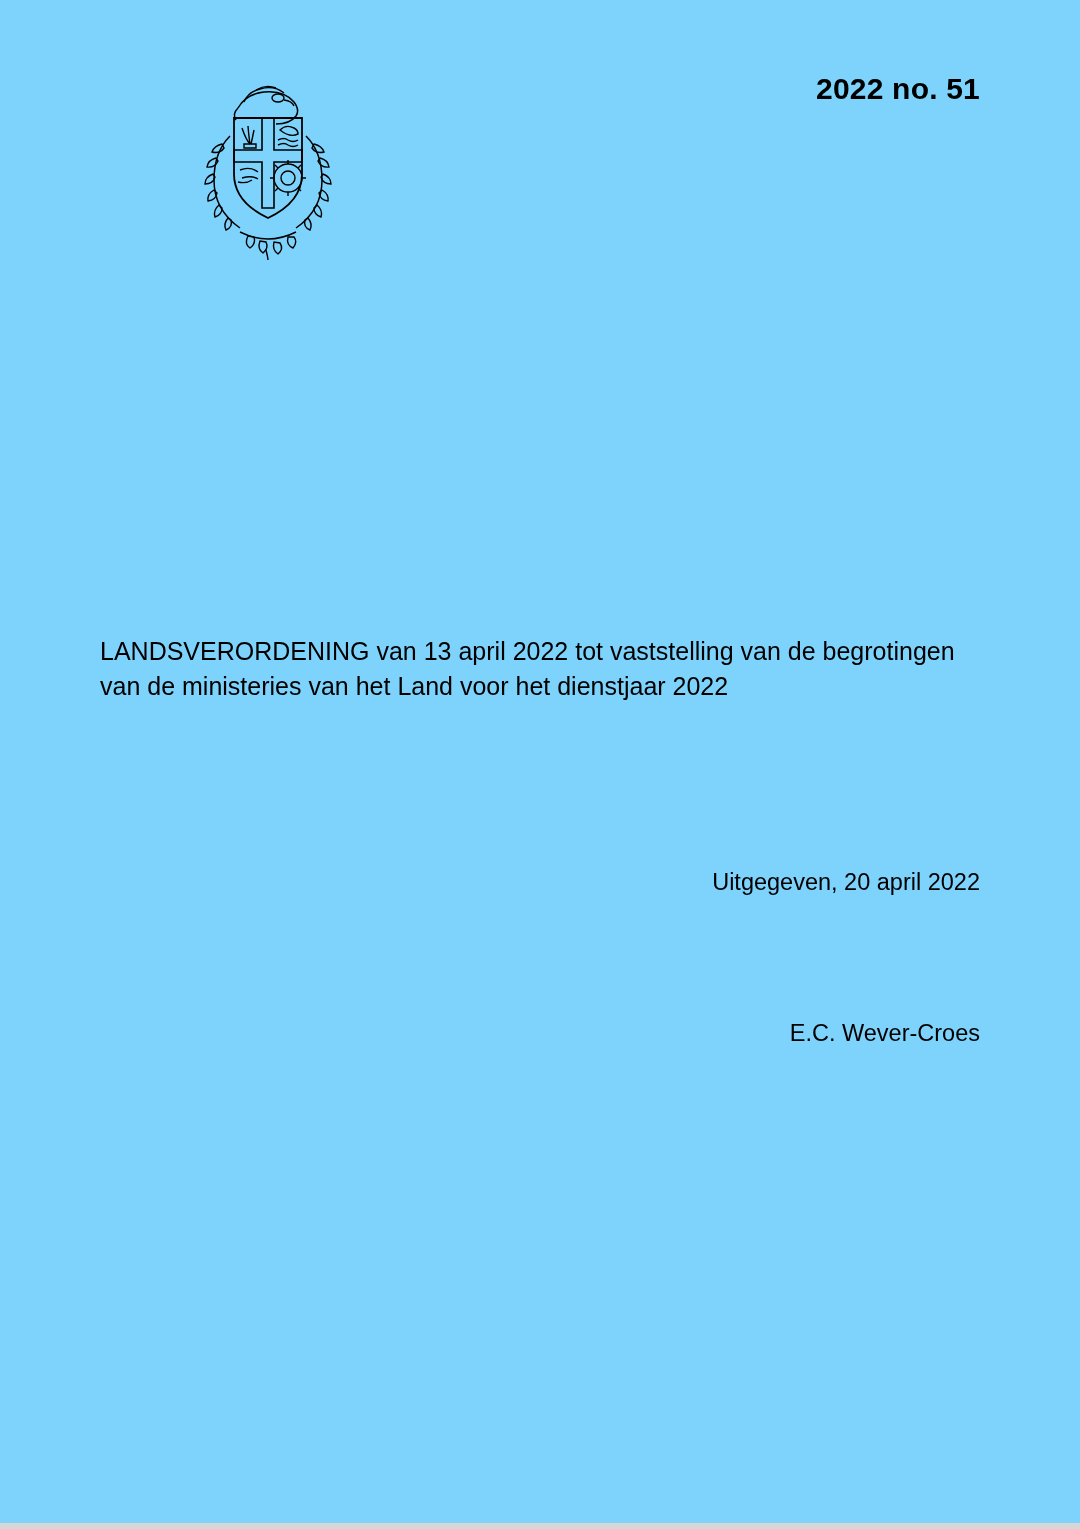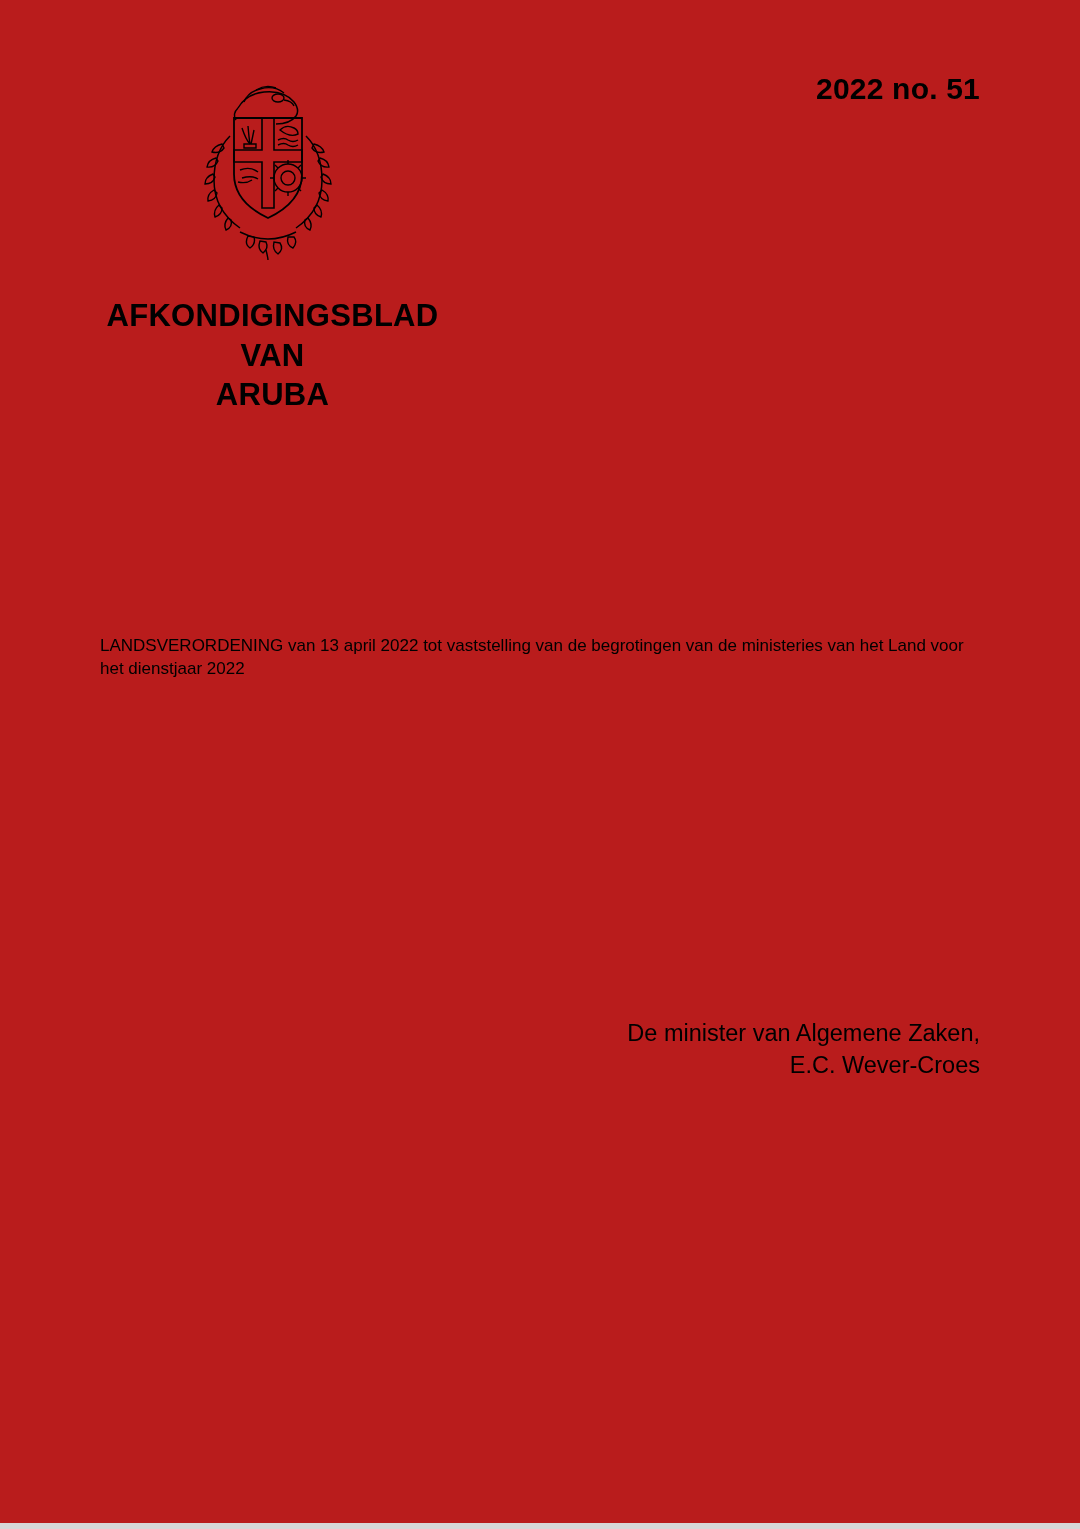--- a/index.html
+++ b/index.html
@@ -12,21 +12,21 @@
     height: 1529px;
     font-family: "Liberation Sans", sans-serif;
     color: #000000;
     position: relative;
     overflow: hidden;
   }
   .page {
     position: relative;
     width: 1080px;
     height: 1529px;
-    background: #b91c1c;
+    background: #7dd3fc;
     box-sizing: border-box;
   }
   .issue-number {
     position: absolute;
     top: 72px;
     right: 100px;
     font-size: 30px;
     font-weight: bold;
     letter-spacing: 0.2px;
   }
@@ -49,21 +49,21 @@
     letter-spacing: 0.3px;
   }
   .masthead div {
     white-space: nowrap;
   }
   .title-block {
     position: absolute;
     top: 634px;
     left: 100px;
     width: 880px;
-    font-size: 17px;
+    font-size: 25px;
     line-height: 1.38;
     text-align: left;
   }
   .issued-line {
     position: absolute;
     top: 869px;
     left: 100px;
     width: 880px;
     font-size: 23.5px;
     text-align: right;
@@ -144,28 +144,23 @@
         <path d="M62 154 q28 14 56 0"></path>
         <path d="M70 158 q-4 8 2 12 q6 -4 4 -11 Z"></path>
         <path d="M82 163 q-3 8 3 12 q6 -5 3 -11 Z"></path>
         <path d="M96 164 q-2 8 4 12 q6 -5 2 -11 Z"></path>
         <path d="M110 159 q-2 8 5 11 q5 -6 1 -11 Z"></path>
         <path d="M88 172 q2 8 2 10"></path>
       </g>
     </svg>
   </div>
 
-  <div class="masthead">
-    <div>AFKONDIGINGSBLAD</div>
-    <div>VAN</div>
-    <div>ARUBA</div>
-  </div>
 
   <div class="title-block">LANDSVERORDENING van 13 april 2022 tot vaststelling van de begrotingen van de ministeries van het Land voor het dienstjaar 2022</div>
 
+  <div class="issued-line">Uitgegeven, 20 april 2022</div>
 
   <div class="signature-block">
-    <div>De minister van Algemene Zaken,</div>
     <div>E.C. Wever-Croes</div>
   </div>
 
   <div class="bottom-edge"></div>
 </div>
 
 </body></html>

